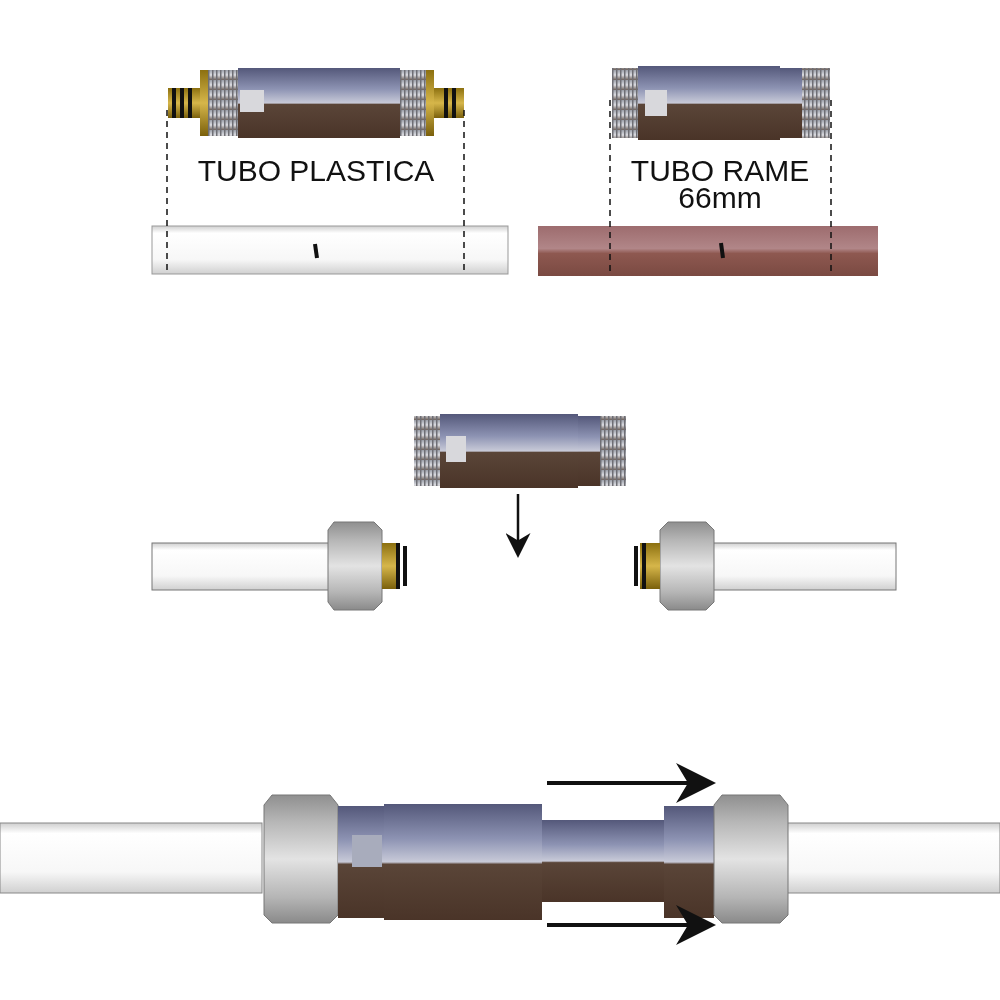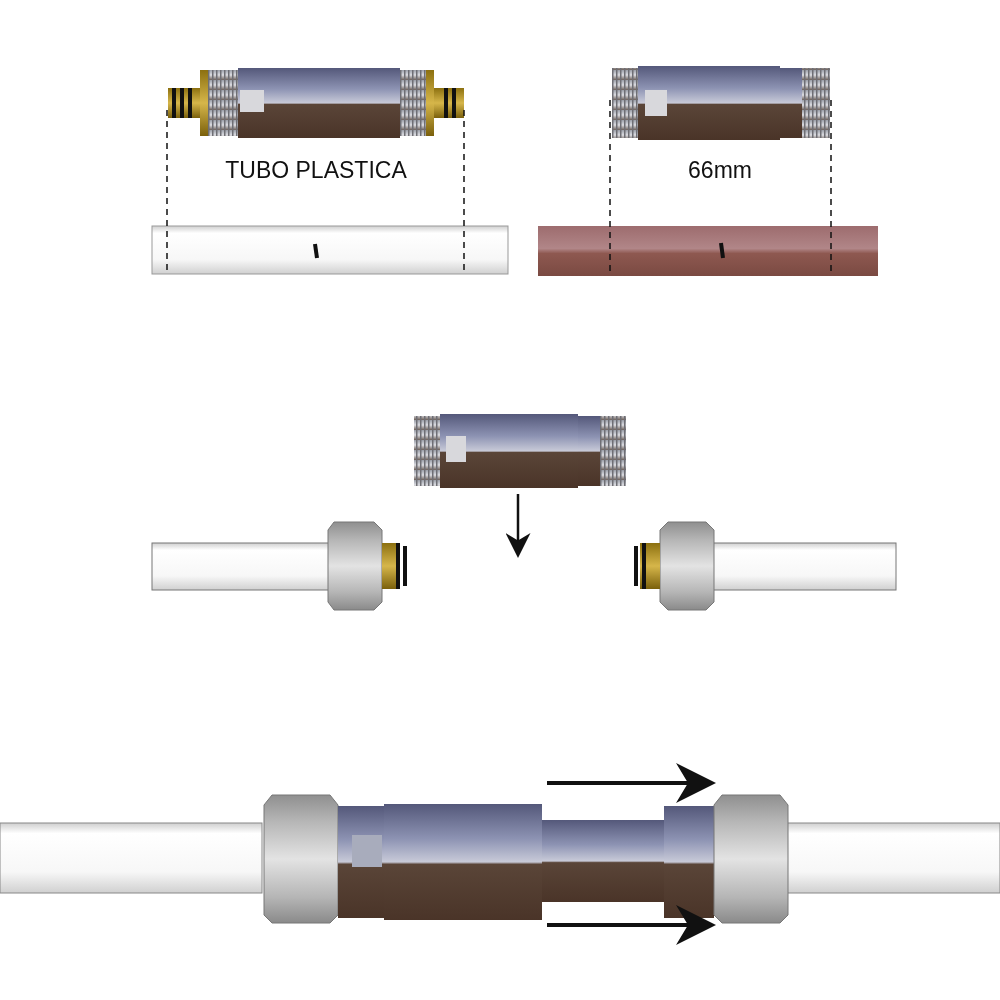--- a/index.html
+++ b/index.html
@@ -1,19 +1,19 @@
 <!DOCTYPE html>
 <html><head>
 <meta charset="utf-8">
 <style>
   html, body { margin: 0; padding: 0; background: #ffffff; }
   body { width: 1000px; height: 1000px; position: relative; overflow: hidden;
          font-family: "Liberation Sans", sans-serif; }
   svg { position: absolute; left: 0; top: 0; }
-  .label { position: absolute; text-align: center; color: #111; font-size: 23px; line-height: 27px; }
+  .label { position: absolute; text-align: center; color: #111; font-size: 30px; line-height: 27px; }
 </style>
 </head>
 <body>
 
 <svg width="1000" height="1000" viewBox="0 0 1000 1000">
   <defs>
     <linearGradient id="pipeWhite" x1="0" y1="0" x2="0" y2="1">
       <stop offset="0" stop-color="#cfcfcf"></stop>
         <stop offset="0.15" stop-color="#ffffff"></stop>
       <stop offset="0.7" stop-color="#f7f7f7"></stop>
@@ -135,14 +135,15 @@
     <path d="M722,795 L780,795 L788,805 L788,915 L780,923 L722,923 L714,915 L714,805 Z" fill="url(#nut)" stroke="#777"></path>
     <line x1="547" y1="783" x2="700" y2="783" stroke="#111" stroke-width="4" marker-end="url(#arrowHead)"></line>
     <line x1="547" y1="925" x2="700" y2="925" stroke="#111" stroke-width="4" marker-end="url(#arrowHead)"></line>
   </g>
 </svg>
 
 <div class="label" style="left:168px; top:157px; width:296px;">
   <div>TUBO PLASTICA</div>
 </div>
 <div class="label" style="left:612px; top:157px; width:216px;">
+  <div>TUBO RAME</div>
   <div>66mm</div>
 </div>
 
 </body></html>

